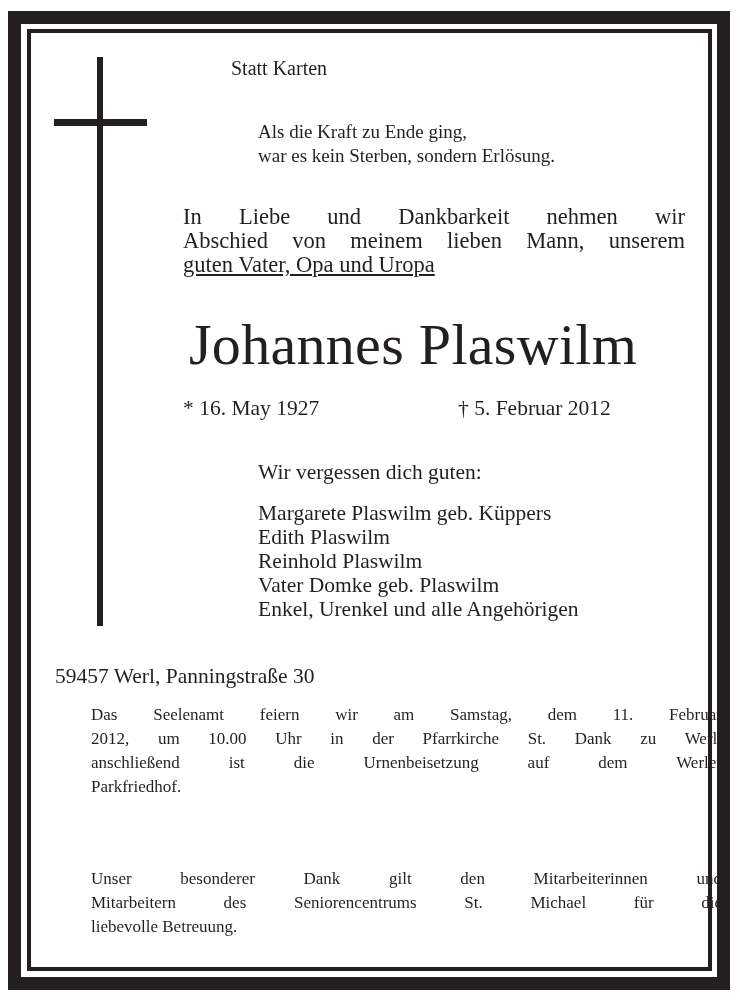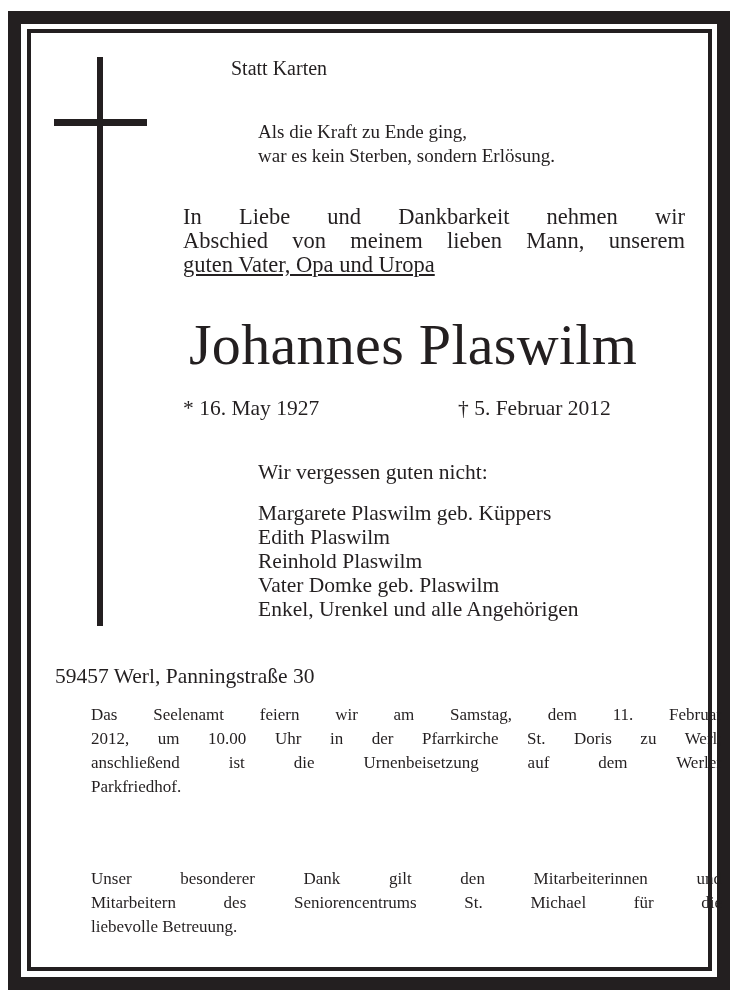--- a/index.html
+++ b/index.html
@@ -48,21 +48,21 @@
   <div class="just intro" style="top:206px">In Liebe und Dankbarkeit nehmen wir</div>
   <div class="just intro" style="top:230px">Abschied von meinem lieben Mann, unserem</div>
   <div class="just intro last" style="top:254px">guten Vater, Opa und Uropa</div>
 </div>
 
 <div class="t name">Johannes Plaswilm</div>
 
 <div class="t date" style="left:183px">* 16. May 1927</div>
 <div class="t date" style="left:458px">† 5. Februar 2012</div>
 
-<div class="t wir">Wir vergessen guten nicht:</div>
+<div class="t wir">Wir vergessen dich guten:</div>
 
 <div>
   <div class="t fam" style="top:503px">
     <span class="b">Margarete Plaswilm</span><span> geb. Küppers</span>
   </div>
   <div class="t fam" style="top:527px">
     <span class="b">Edith Plaswilm</span>
   </div>
   <div class="t fam" style="top:551px">
     <span class="b">Reinhold Plaswilm</span>
@@ -72,21 +72,21 @@
   </div>
   <div class="t fam" style="top:599px">
     <span class="b">Enkel, Urenkel und alle Angehörigen</span>
   </div>
 </div>
 
 <div class="t addr">59457 Werl, Panningstraße 30</div>
 
 <div>
   <div class="just para" style="top:706px">Das Seelenamt feiern wir am Samstag, dem 11. Februar</div>
-  <div class="just para" style="top:730px">2012, um 10.00 Uhr in der Pfarrkirche St. Doris zu Werl;</div>
+  <div class="just para" style="top:730px">2012, um 10.00 Uhr in der Pfarrkirche St. Dank zu Werl;</div>
   <div class="just para" style="top:754px">anschließend ist die Urnenbeisetzung auf dem Werler</div>
   <div class="just para last" style="top:778px">Parkfriedhof.</div>
 </div>
 
 <div>
   <div class="just para" style="top:870px">Unser besonderer Dank gilt den Mitarbeiterinnen und</div>
   <div class="just para" style="top:894px">Mitarbeitern des Seniorencentrums St. Michael für die</div>
   <div class="just para last" style="top:918px">liebevolle Betreuung.</div>
 </div>
 

